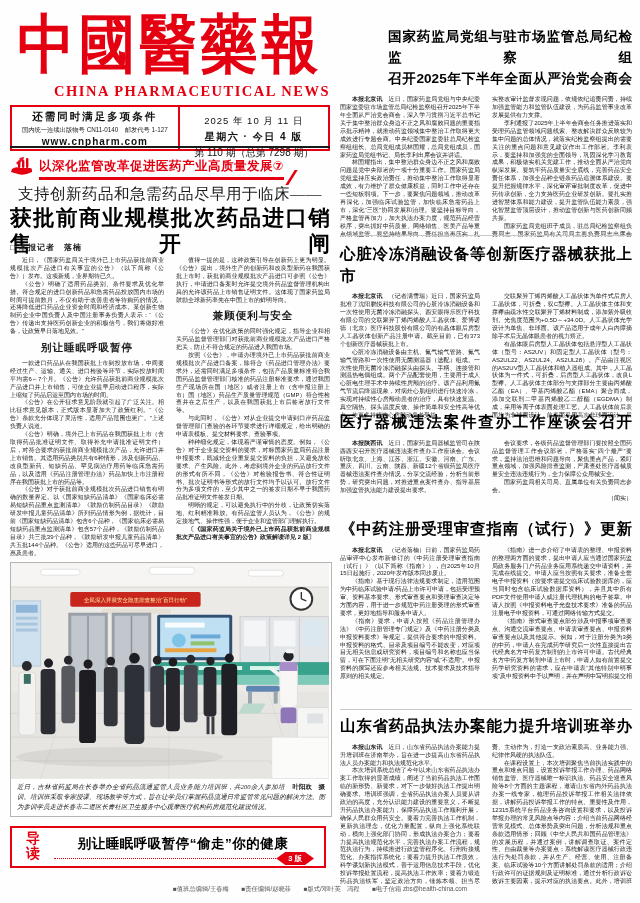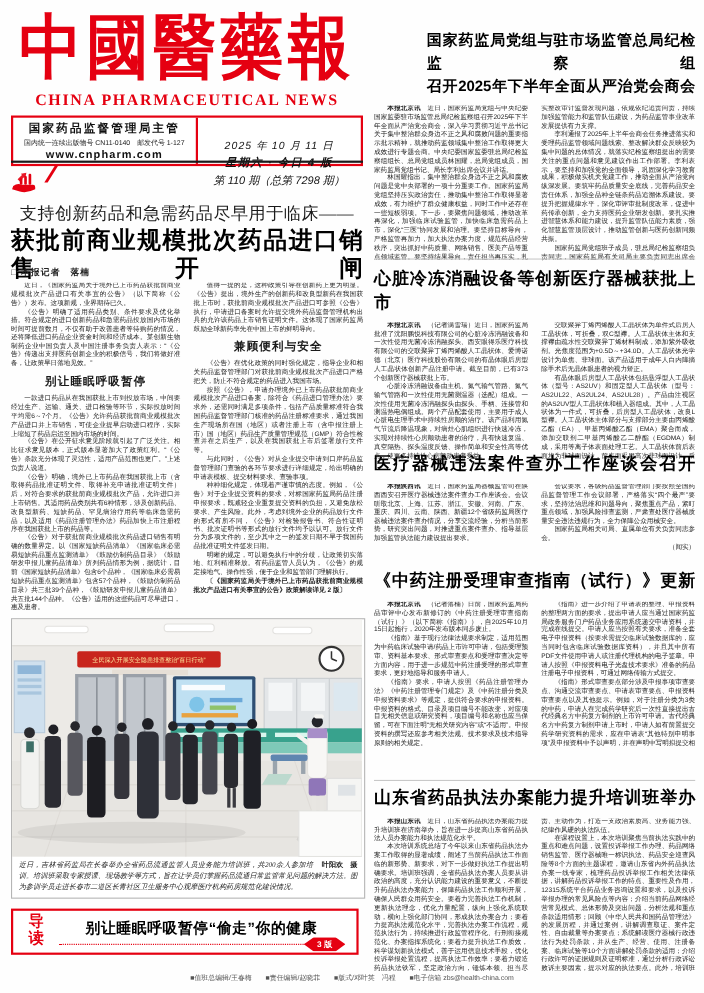--- a/index.html
+++ b/index.html
@@ -11,24 +11,24 @@
   html,body{margin:0;padding:0;background:#888;}
   .page{position:relative;width:640px;height:903px;margin:0 auto;background:#fefefe;
         font-family:var(--sans);color:var(--ink);overflow:hidden;}
 
   
   .masthead{position:absolute;left:10px;top:4px;width:320px;}
   .mh-title{font-family:var(--serif);font-weight:900;color:var(--red);
             font-size:57px;line-height:1.25;text-align:center;letter-spacing:4px;
             transform:scaleY(1.12);transform-origin:top;white-space:nowrap;}
   .mh-eng{color:var(--red);font-family:var(--serif);font-weight:bold;font-size:14.5px;
-          letter-spacing:1.5px;text-align:center;margin-top:8px;white-space:nowrap;}
+          letter-spacing:1.5px;text-align:right;margin-top:8px;white-space:nowrap;}
   .mh-box{margin-top:5px;border:2px solid var(--red);display:flex;height:42px;background:#fff;}
   .mh-left{flex:1.12;border-right:2px solid var(--red);padding:3px 2px;text-align:center;}
-  .mh-right{flex:1;padding:18px 2px;text-align:center;font-style:italic;}
+  .mh-right{flex:1;padding:7px 2px;text-align:center;}
   .mh-l1{font-size:10.5px;font-weight:bold;letter-spacing:2px;}
   .mh-l2{font-size:6.3px;margin-top:2px;color:#222;}
   .mh-l3{font-size:10px;font-weight:bold;letter-spacing:1px;margin-top:1px;}
   .mh-r1{font-size:9.5px;letter-spacing:1px;margin-top:1px;}
   .mh-r2{font-size:10px;font-weight:bold;letter-spacing:1.5px;margin-top:2px;}
   .mh-r3{font-size:10px;margin-top:2px;}
 
   
   .abody{columns:2;column-gap:12px;column-fill:auto;font-size:6px;line-height:1.32;
          text-align:justify;overflow:hidden;color:#1b1b1b;}
@@ -92,21 +92,21 @@
 </head>
 <body>
 
 <div class="page">
 
   <div class="masthead">
     <div class="mh-title">中國醫藥報</div>
     <div class="mh-eng">CHINA  PHARMACEUTICAL  NEWS</div>
     <div class="mh-box">
       <div class="mh-left">
-        <div class="mh-l1">国家药品监督管理局主管</div>
+        <div class="mh-l1">还需同时满足多项条件</div>
         <div class="mh-l2">国内统一连续出版物号 CN11-0140　邮发代号 1-127</div>
         <div class="mh-l3">www.cnpharm.com</div>
       </div>
       <div class="mh-right">
         <div class="mh-r1">2025 年 10 月 11 日</div>
         <div class="mh-r2">星期六 · 今日 4 版</div>
         <div class="mh-r3">第 110 期（总第 7298 期）</div>
       </div>
     </div>
   </div>
@@ -130,20 +130,21 @@
         <g fill="#e50011">
           <path d="M2 13 Q6 10 10 12 L20 12 Q22 12 22 14 L22 16 Q14 20 8 18 L1 16 Z"></path>
           <rect x="8" y="6" width="2.4" height="6" rx="1"></rect>
           <rect x="12" y="4" width="2.4" height="8" rx="1"></rect>
           <rect x="16" y="2" width="2.4" height="10" rx="1"></rect>
           <path d="M6 7 L10 3 L9 2 L14 1 L13 6 L12 5 L8 9 Z" opacity="0.9"></path>
         </g>
       </svg>
     </span>
     <span class="fb-txtwrap">
+      <span class="fb-text">以深化监管改革促进医药产业高质量发展⑦</span>
       <span class="fb-underline" style="display:block;"></span>
     </span>
   </div>
 
   <div class="kicker">支持创新药品和急需药品尽早用于临床——</div>
   <div class="fhead h-serif">获批前商业规模批次药品进口销售开闸</div>
   <div class="fbyline">□ 本报记者　落楠</div>
   <div class="fbody abody">
       <p>近日，《国家药监局关于境外已上市药品获批前商业规模批次产品进口有关事宜的公告》（以下简称《公告》）发布。这项新规，业界期待已久。</p>
       <p>《公告》明确了适用药品类别、条件要求及优化举措。符合规定的进口创新药品和急需药品投放国内市场的时间可提前数月，不仅有助于改善患者等待购药的情况，还将降低进口药品企业资金时间和经济成本。某创新生物制药企业中国负责人及中国注册事务负责人表示：“《公告》传递出支持医药创新企业的积极信号，我们将做好准备，让政策早日落地见效。”</p>

